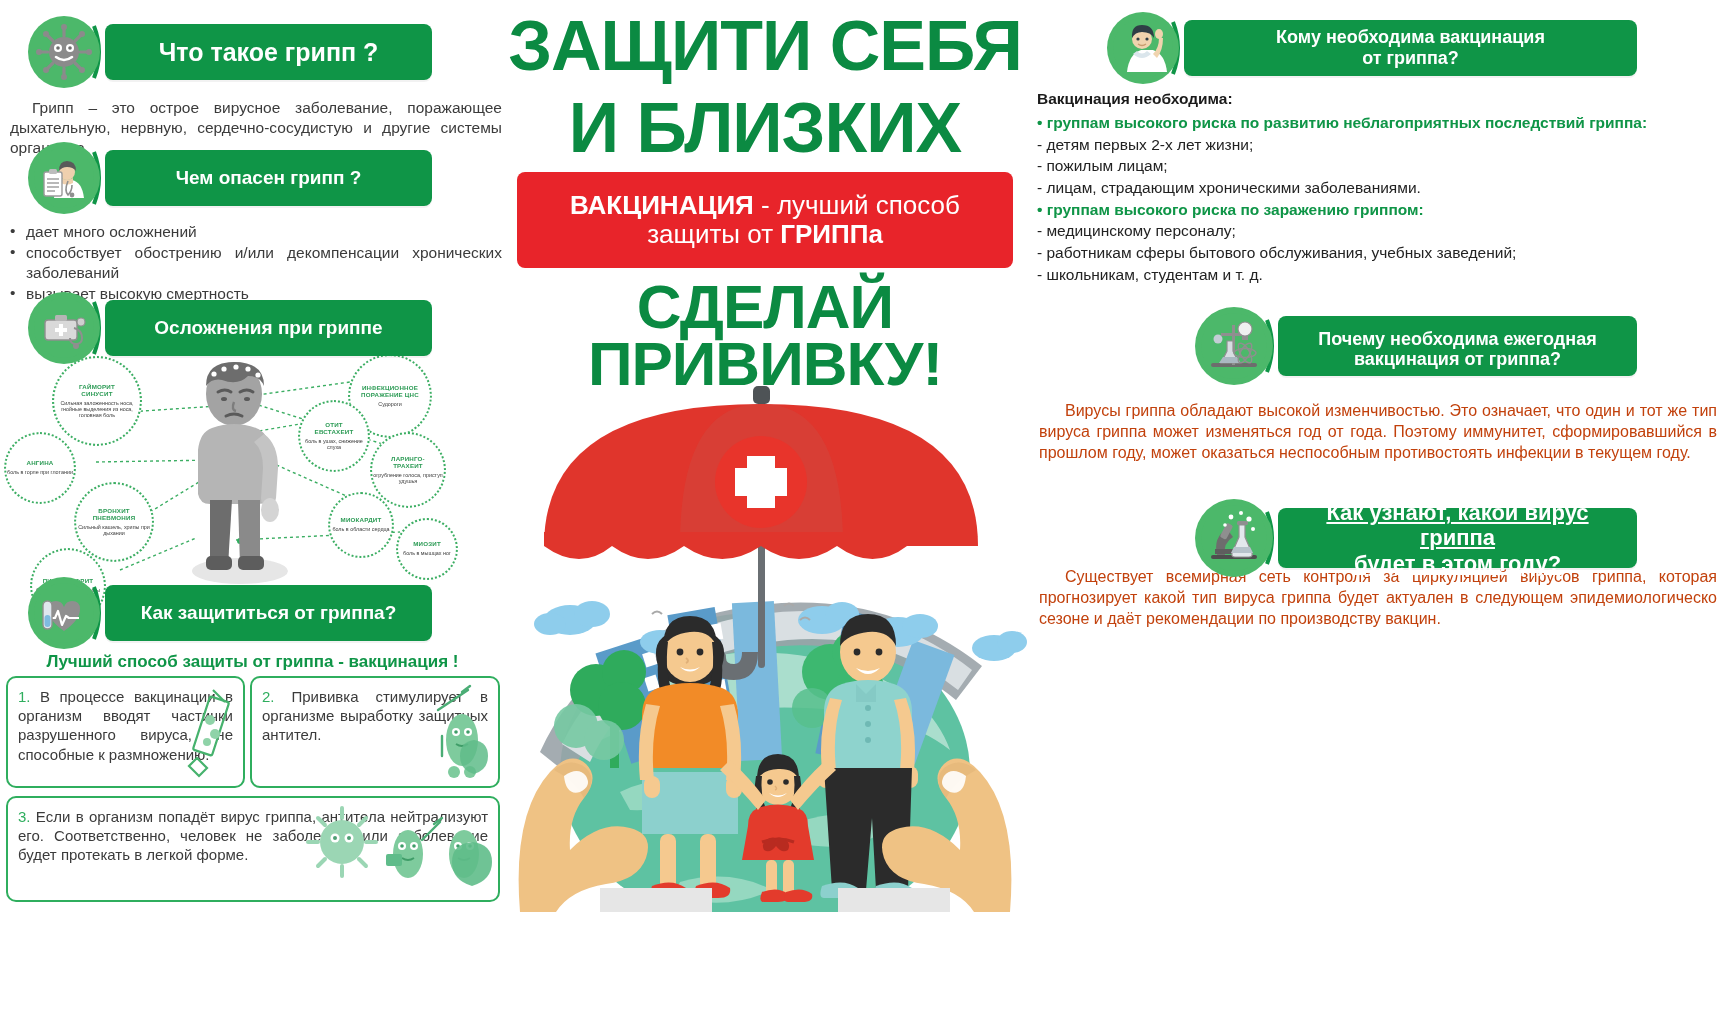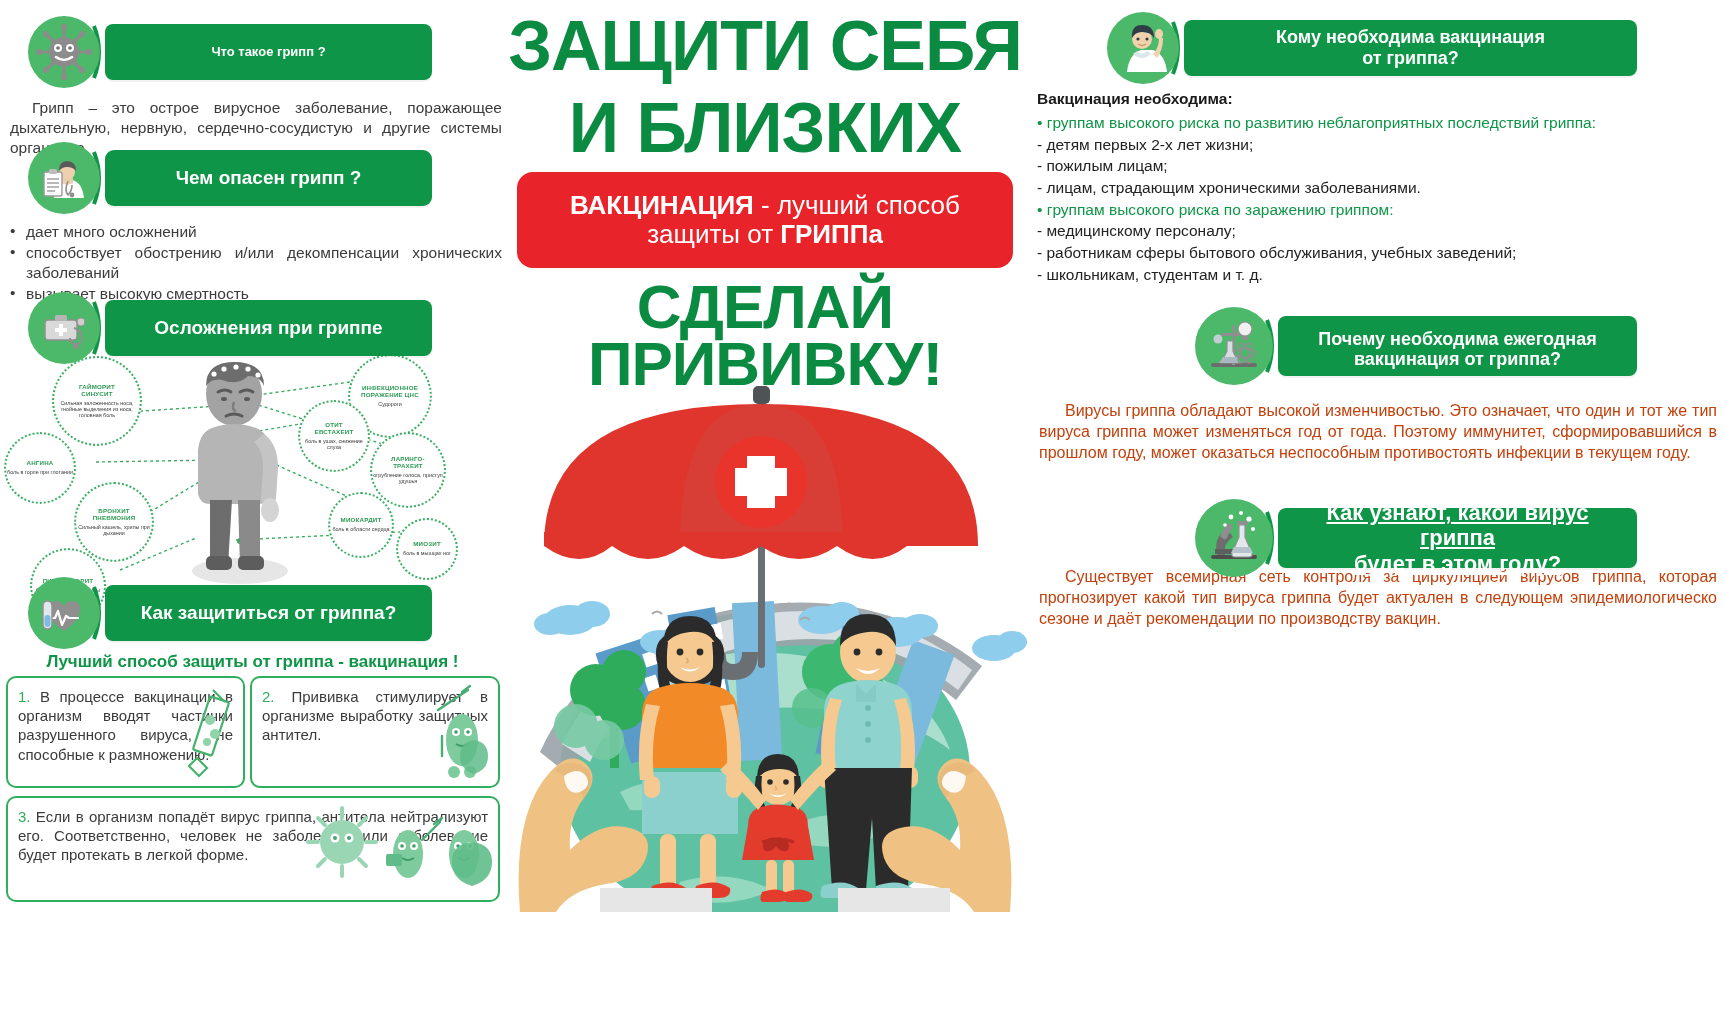--- a/index.html
+++ b/index.html
@@ -55,34 +55,34 @@
   }
   .numbox .num { color:#2fae5e; font-weight:normal; }
 
   
   .center { position:absolute; left:505px; top:0; width:520px; height:1011px; }
   .big-title {
     position:absolute; width:100%; text-align:center; color:#0b8a42;
     font-weight:bold; letter-spacing:-1px; line-height:0.92;
   }
   .red-band {
-    position:absolute; background:#e8242a; border-radius:16px;
+    position:absolute; background:#e8242a; border-radius:8px;
     color:#fff; text-align:center; display:flex; align-items:center; justify-content:center;
     flex-direction:column; line-height:1.12;
   }
   .red-band .l1 { font-size:26px; }
   .red-band .l2 { font-size:26px; }
   .red-band b { font-weight:bold; }
   .red-band .thin { font-weight:normal; }
 
   
   .right { position:absolute; left:1025px; top:0; width:702px; height:1011px; }
   .rlabel { position:absolute; font-weight:bold; font-size:15.5px; color:#1a1a1a; }
   .rlist { position:absolute; font-size:15.5px; line-height:1.40; color:#1a1a1a; }
-  .rlist .grp { color:#0f9547; font-weight:normal; }
+  .rlist .grp { color:#0f9547; font-weight:bold; }
   .rlist .sub { color:#222; }
   .rpara { position:absolute; font-size:16px; line-height:1.32; color:#c2410c; text-align:justify; }
   .rpara.indent { text-indent: 26px; }
 
   
   .diagram { position:absolute; left:0; top:352px; width:505px; height:240px; }
   .bub {
     position:absolute; border:2px dotted #3cae63; border-radius:50%;
     display:flex; flex-direction:column; align-items:center; justify-content:center;
     text-align:center; color:#2c9b55; background:#fff;
@@ -128,21 +128,21 @@
           <circle cx="23" cy="25" r="4" fill="#fff"></circle>
             <circle cx="35" cy="25" r="4" fill="#fff"></circle>
           <circle cx="23" cy="25" r="1.8" fill="#6d6d6d"></circle>
             <circle cx="35" cy="25" r="1.8" fill="#6d6d6d"></circle>
           <path d="M21 34 q8 6 16 0" stroke="#fff" stroke-width="2.6" fill="none" stroke-linecap="round"></path>
         </svg>
       </div>
       <svg class="chev" viewBox="0 0 16 56" preserveAspectRatio="none">
         <path d="M2 2 Q12 28 2 54" stroke="#0f9547" stroke-width="4" fill="none"></path>
       </svg>
-      <div class="bar" style="font-size:13px;">Что такое грипп ?</div>
+      <div class="bar" style="font-size:25px;">Что такое грипп ?</div>
     </div>
 
     <div class="para indent" style="left:10px; top:98px; width:492px;">Грипп – это острое вирусное заболевание, поражающее дыхательную, нервную, сердечно-сосудистую и другие системы организма.</div>
 
     <div class="hdr" style="left:28px; top:142px; width:404px; height:72px;">
       <div class="icon-circle">
         <svg width="60" height="60" viewBox="0 0 60 60" aria-hidden="true">
           <circle cx="30" cy="30" r="30" fill="#4cb86a"></circle>
           <path d="M20 50 q2-16 12-18 h6 q10 2 12 18 z" fill="#fff"></path>
           <circle cx="33" cy="24" r="8" fill="#efd0ae"></circle>
@@ -156,21 +156,21 @@
             <line x1="13" y1="39" x2="25" y2="39"></line>
               <line x1="13" y1="43" x2="21" y2="43"></line>
           </g>
           <path d="M34 33 q-4 10 0 14 q4 -4 4 -10" stroke="#8f8f8f" stroke-width="1.6" fill="none"></path>
           <circle cx="38" cy="47" r="2.4" fill="#8f8f8f"></circle>
         </svg>
       </div>
       <svg class="chev" viewBox="0 0 16 56" preserveAspectRatio="none">
         <path d="M2 2 Q12 28 2 54" stroke="#0f9547" stroke-width="4" fill="none"></path>
       </svg>
-      <div class="bar" style="font-size:19px;border-radius:9px;">Чем опасен грипп ?</div>
+      <div class="bar" style="font-size:19px;">Чем опасен грипп ?</div>
     </div>
 
     <ul class="bullets" style="left:10px; top:222px; width:492px;">
       <li>дает много осложнений</li>
       <li>способствует обострению и/или декомпенсации хронических заболеваний</li>
       <li>вызывает высокую смертность</li>
     </ul>
 
     <div class="hdr" style="left:28px; top:292px; width:404px; height:72px;">
       <div class="icon-circle">

